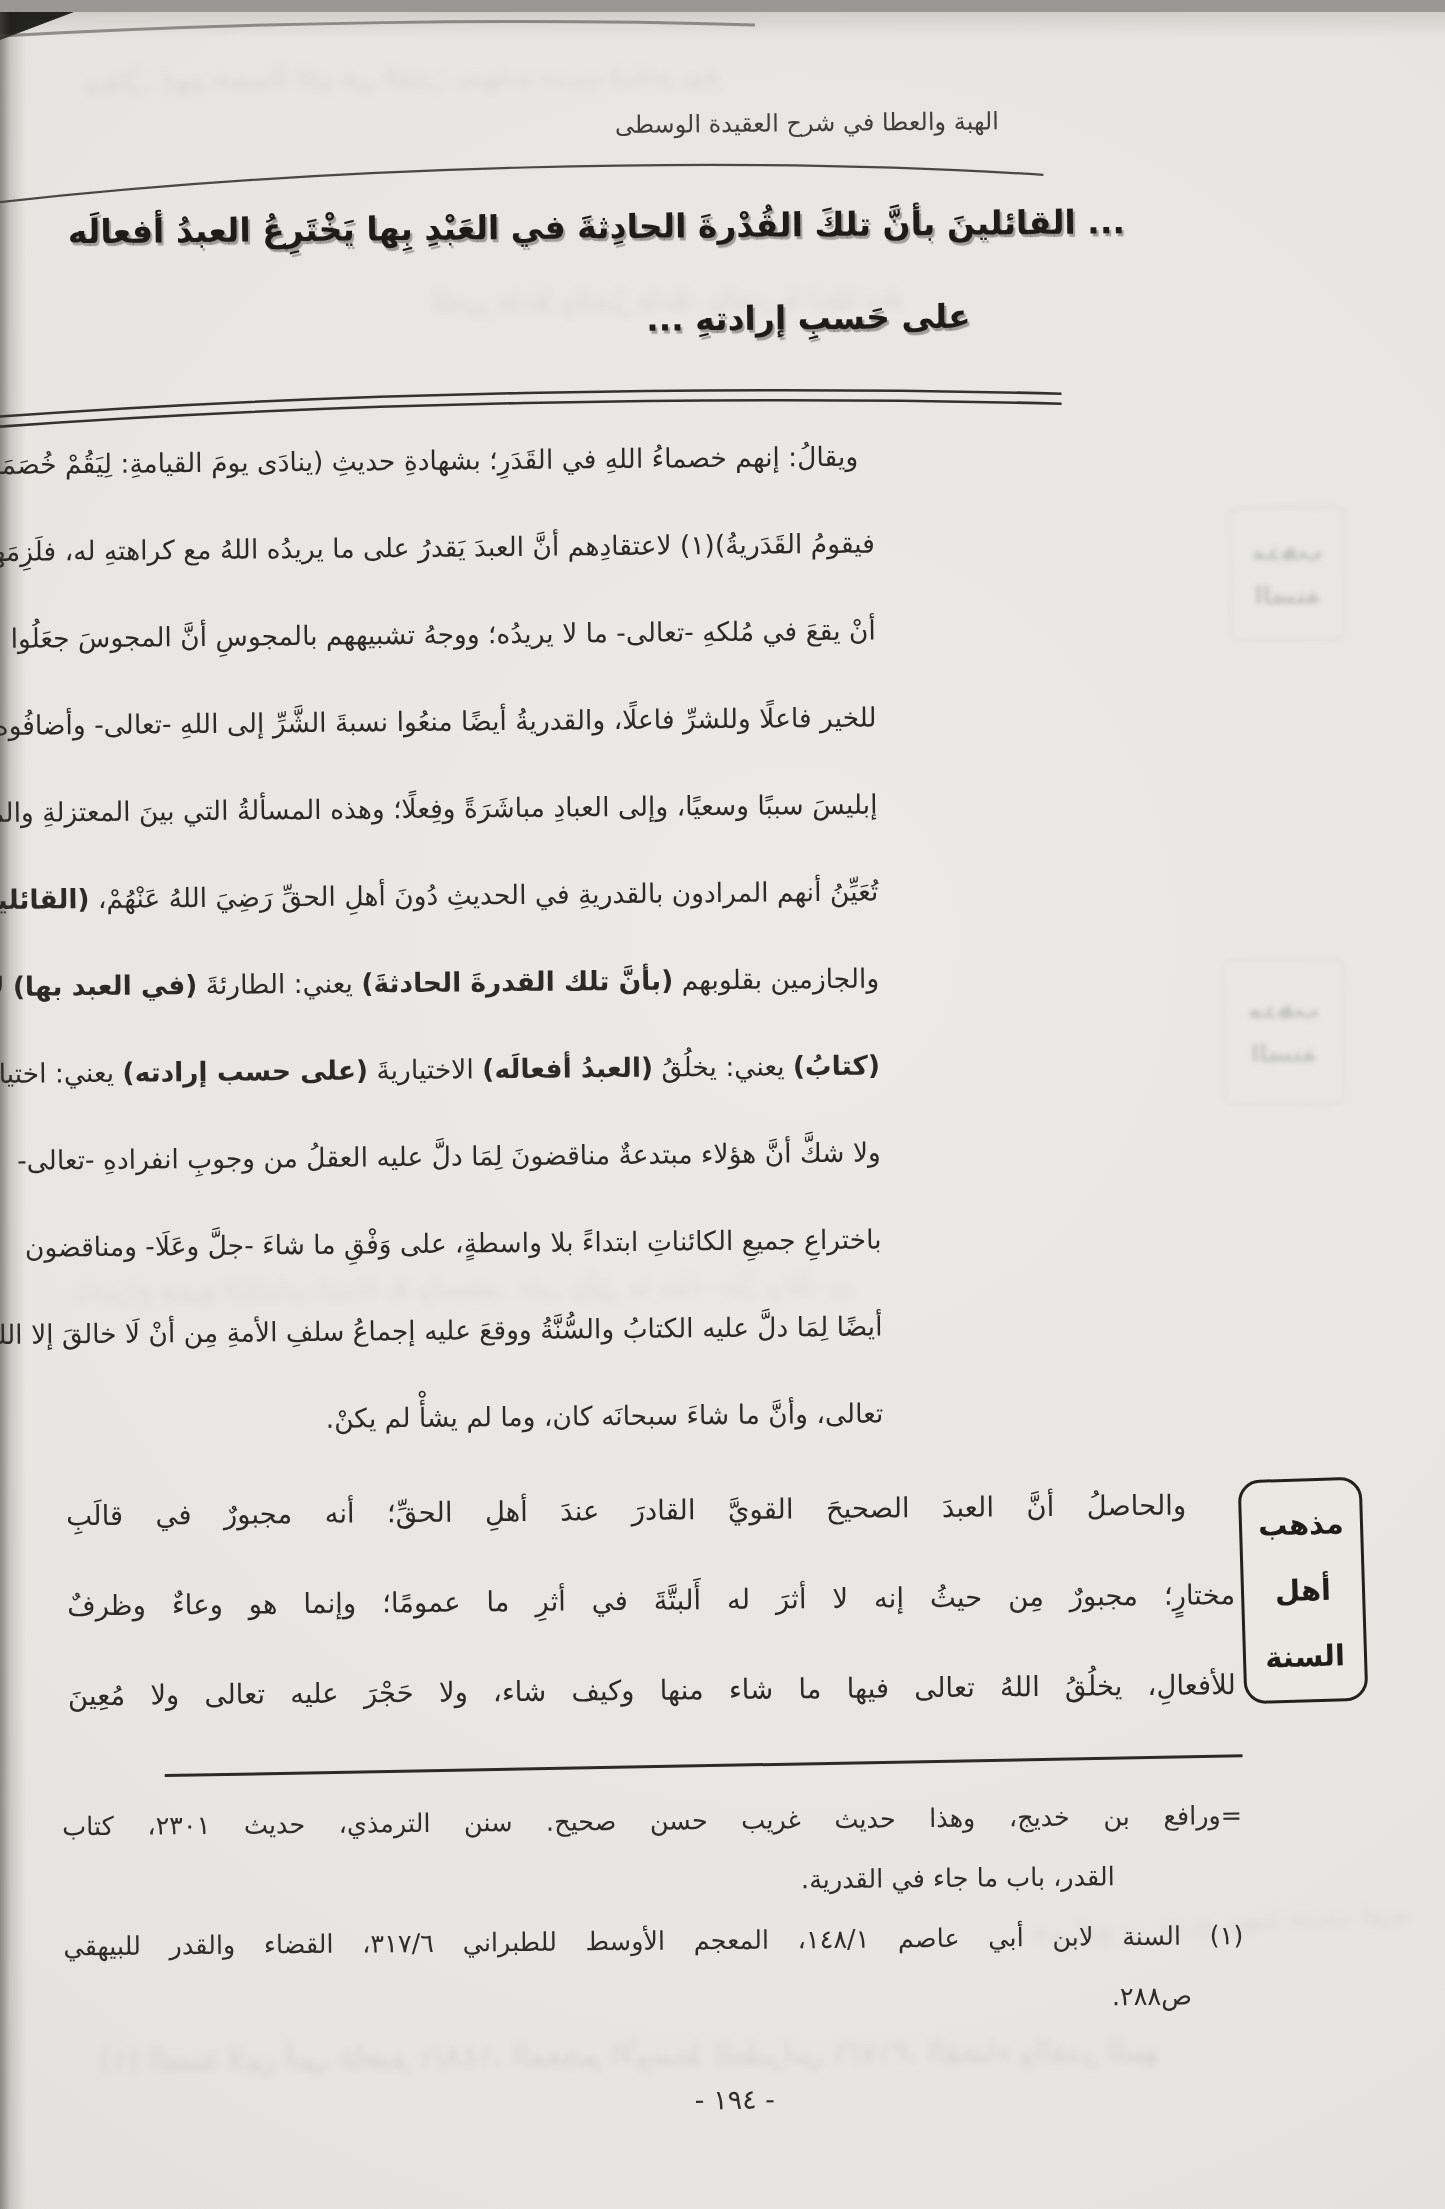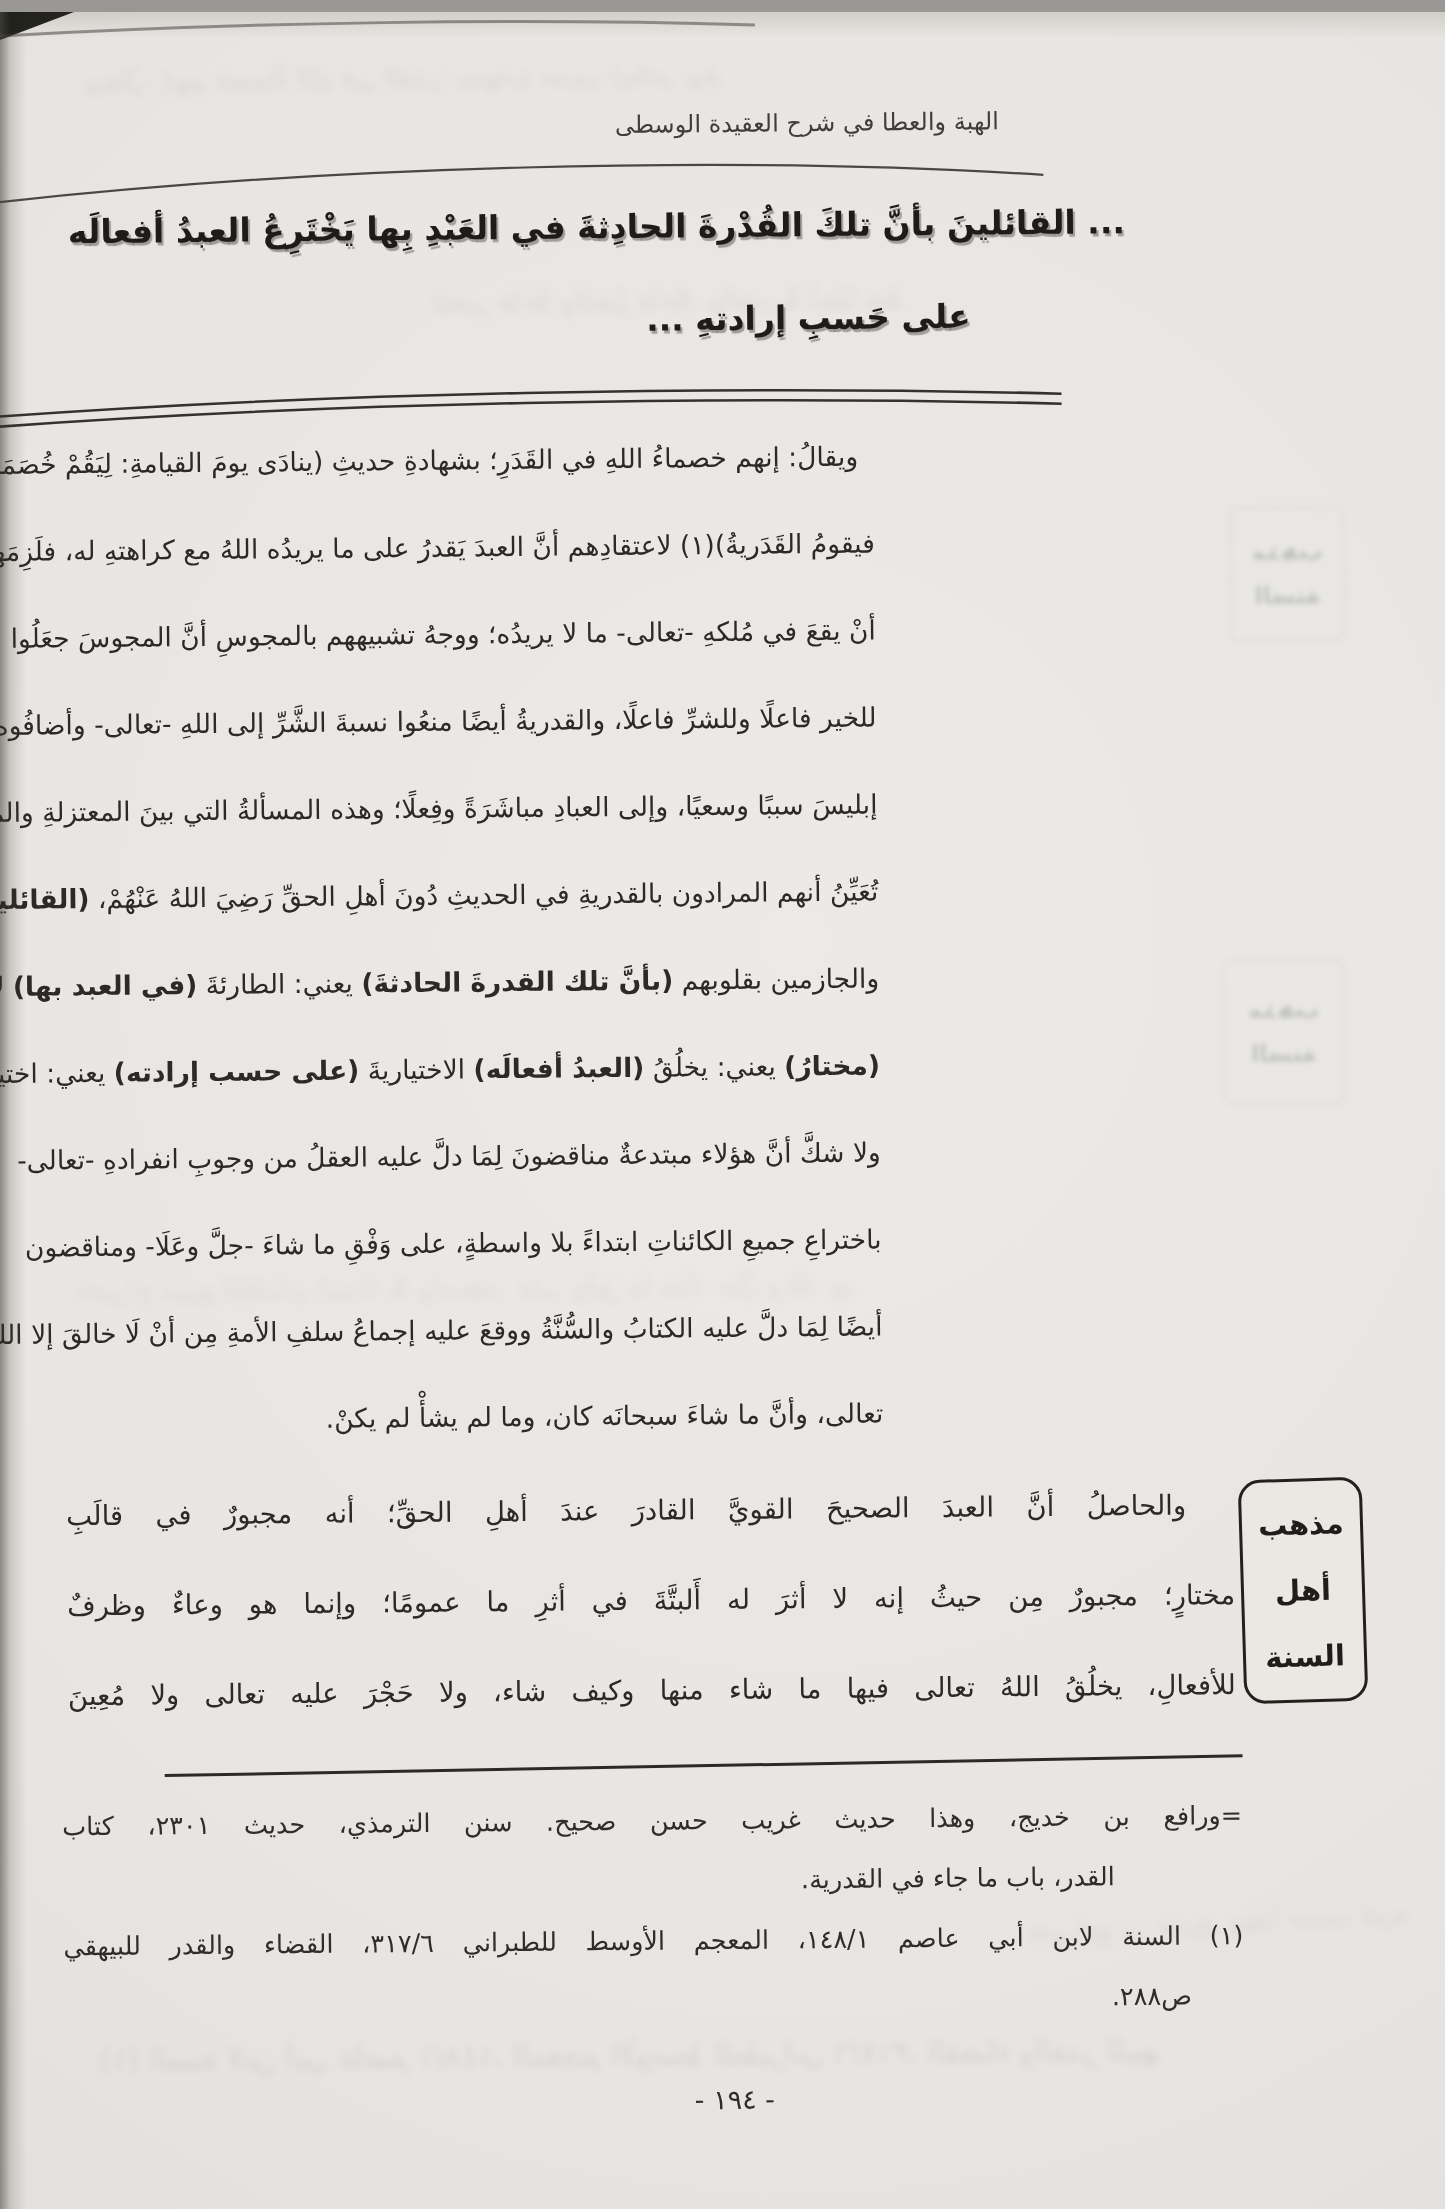--- a/index.html
+++ b/index.html
@@ -116,21 +116,21 @@
     </svg>
 
     <div class="para p1">
         <div class="line">ويقالُ: إنهم خصماءُ اللهِ في القَدَرِ؛ بشهادةِ حديثِ (ينادَى يومَ القيامةِ: لِيَقُمْ خُصَمَاءُ اللهِ!!</div>
         <div class="line">فيقومُ القَدَريةُ)(١) لاعتقادِهم أنَّ العبدَ يَقدرُ على ما يريدُه اللهُ مع كراهتهِ له، فلَزِمَهم</div>
         <div class="line">أنْ يقعَ في مُلكهِ -تعالى- ما لا يريدُه؛ ووجهُ تشبيههم بالمجوسِ أنَّ المجوسَ جعَلُوا</div>
         <div class="line">للخير فاعلًا وللشرِّ فاعلًا، والقدريةُ أيضًا منعُوا نسبةَ الشَّرِّ إلى اللهِ -تعالى- وأضافُوه إلى</div>
         <div class="line">إبليسَ سببًا وسعيًا، وإلى العبادِ مباشَرَةً وفِعلًا؛ وهذه المسألةُ التي بينَ المعتزلةِ والمجوسِ</div>
         <div class="line"><span>تُعَيِّنُ أنهم المرادون بالقدريةِ في الحديثِ دُونَ أهلِ الحقِّ رَضِيَ اللهُ عَنْهُمْ، </span><span class="b">(القائلين)</span></div>
         <div class="line"><span>والجازمين بقلوبهم </span><span class="b">(بأنَّ تلك القدرةَ الحادثةَ)</span><span> يعني: الطارئةَ </span><span class="b">(في العبد بها)</span><span> لا بغيرها</span></div>
-        <div class="line"><span class="b">(مختارُ)</span><span> يعني: يخلُقُ </span><span class="b">(العبدُ أفعالَه)</span><span> الاختياريةَ </span><span class="b">(على حسب إرادته)</span><span> يعني: اختياره؛</span></div>
+        <div class="line"><span class="b">(كتابُ)</span><span> يعني: يخلُقُ </span><span class="b">(العبدُ أفعالَه)</span><span> الاختياريةَ </span><span class="b">(على حسب إرادته)</span><span> يعني: اختياره؛</span></div>
         <div class="line">ولا شكَّ أنَّ هؤلاء مبتدعةٌ مناقضونَ لِمَا دلَّ عليه العقلُ من وجوبِ انفرادهِ -تعالى-</div>
         <div class="line">باختراعِ جميعِ الكائناتِ ابتداءً بلا واسطةٍ، على وَفْقِ ما شاءَ -جلَّ وعَلَا- ومناقضون</div>
         <div class="line">أيضًا لِمَا دلَّ عليه الكتابُ والسُّنَّةُ ووقعَ عليه إجماعُ سلفِ الأمةِ مِن أنْ لَا خالقَ إلا اللهُ</div>
         <div class="line">تعالى، وأنَّ ما شاءَ سبحانَه كان، وما لم يشأْ لم يكنْ.</div>
       </div>
 
     <div class="para p2">
         <div class="line">والحاصلُ أنَّ العبدَ الصحيحَ القويَّ القادرَ عندَ أهلِ الحقِّ؛ أنه مجبورٌ في قالَبِ</div>
         <div class="line">مختارٍ؛ مجبورٌ مِن حيثُ إنه لا أثرَ له أَلبتَّةَ في أثرِ ما عمومًا؛ وإنما هو وعاءٌ وظرفٌ</div>
         <div class="line">للأفعالِ، يخلُقُ اللهُ تعالى فيها ما شاء منها وكيف شاء، ولا حَجْرَ عليه تعالى ولا مُعِينَ</div>

